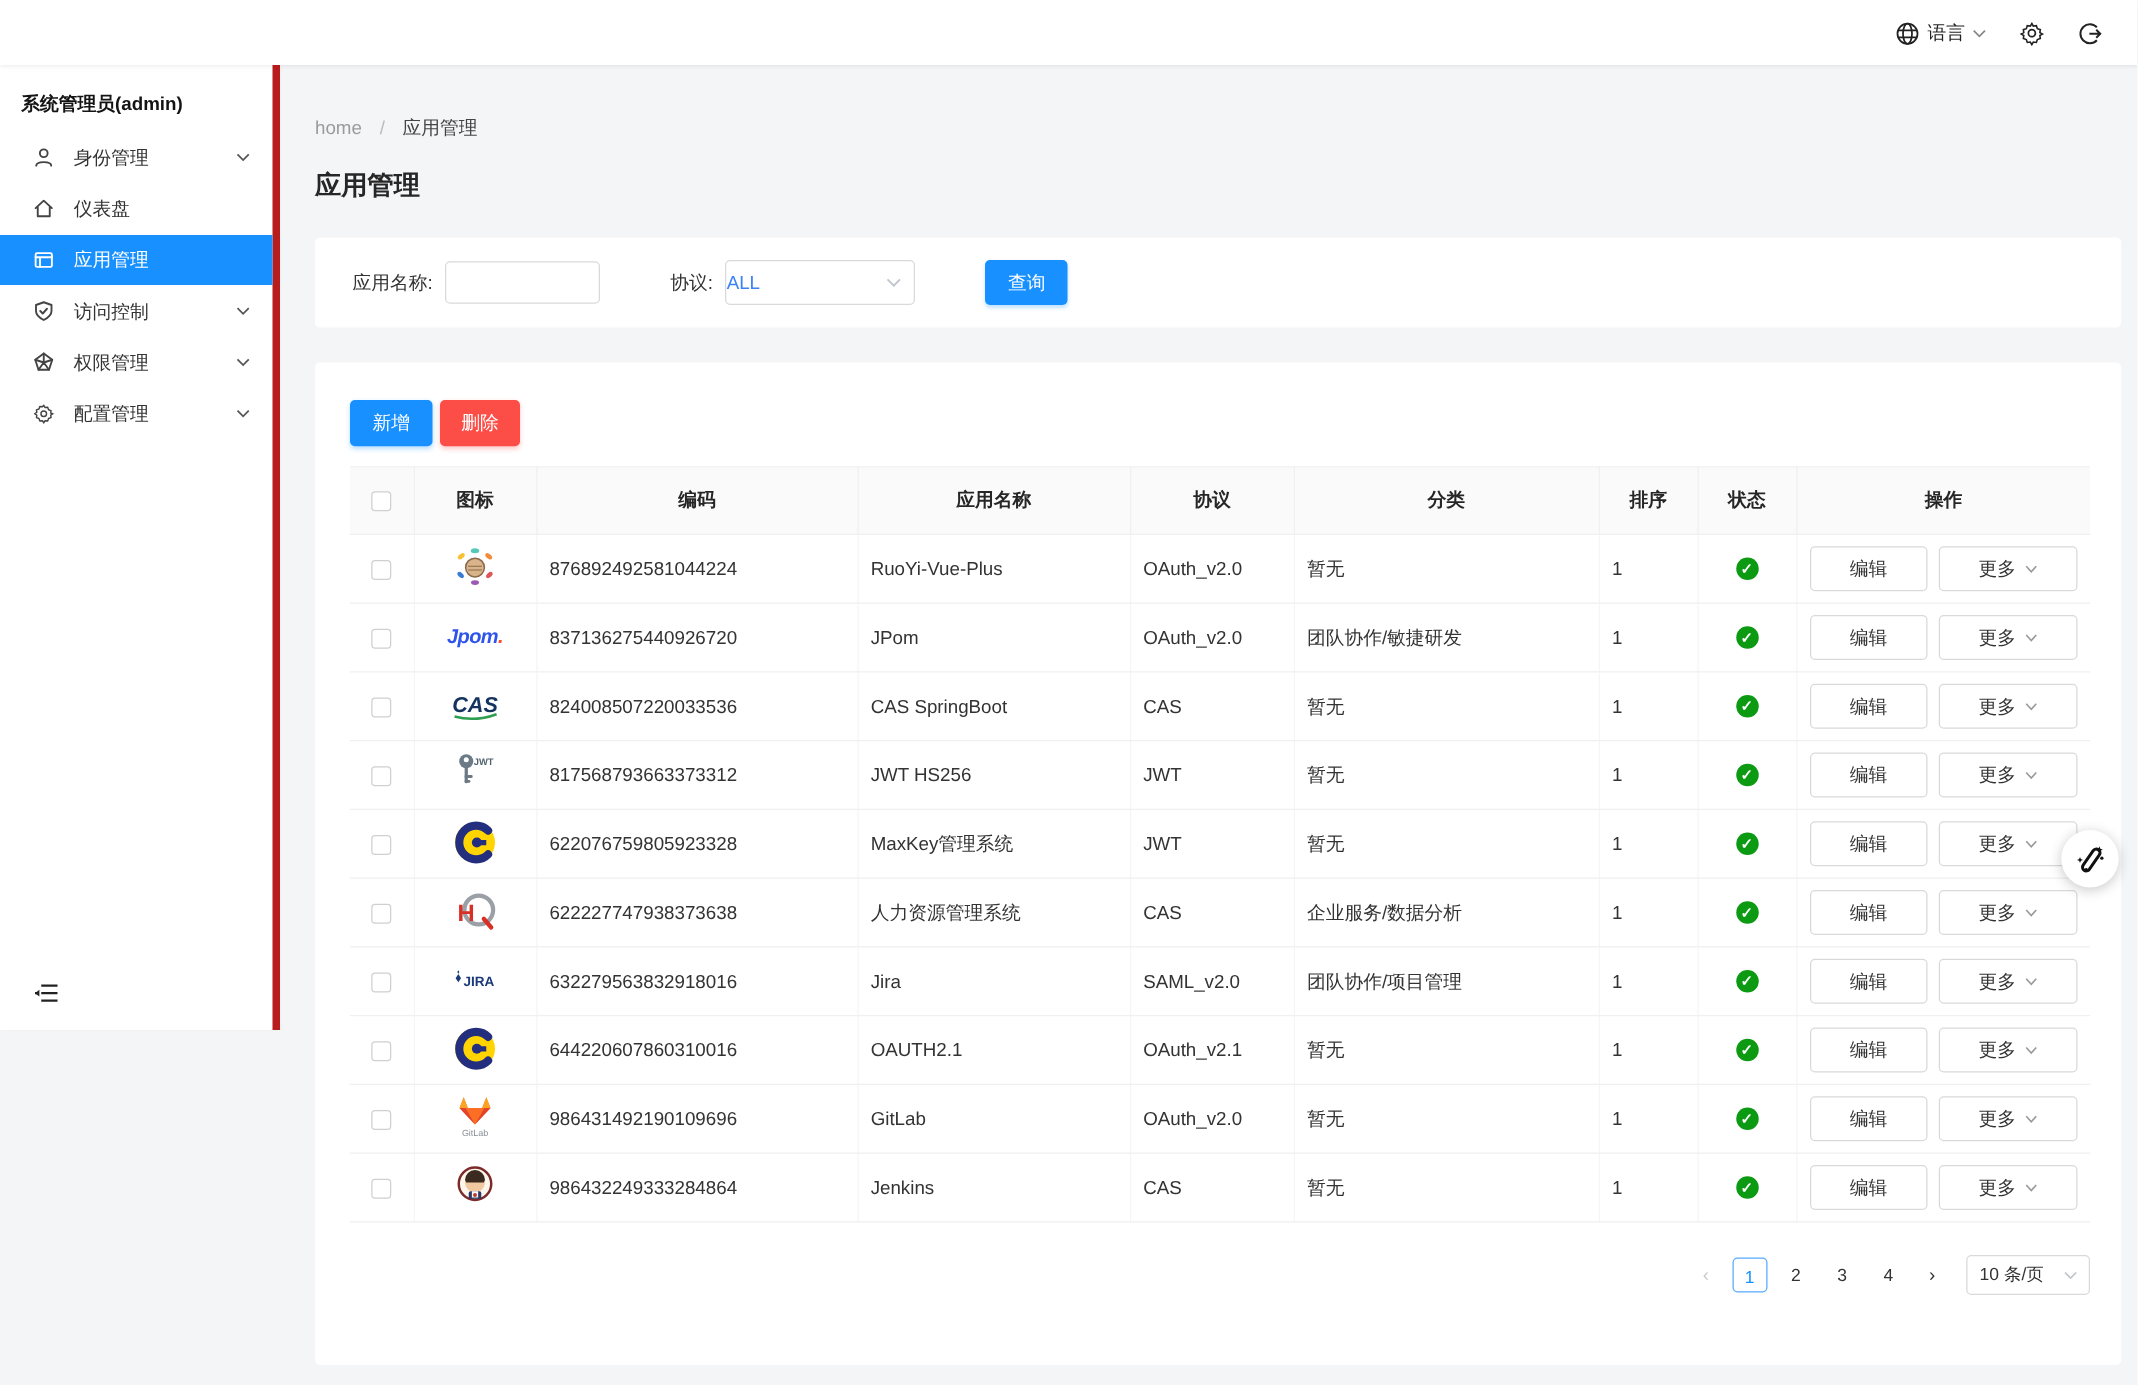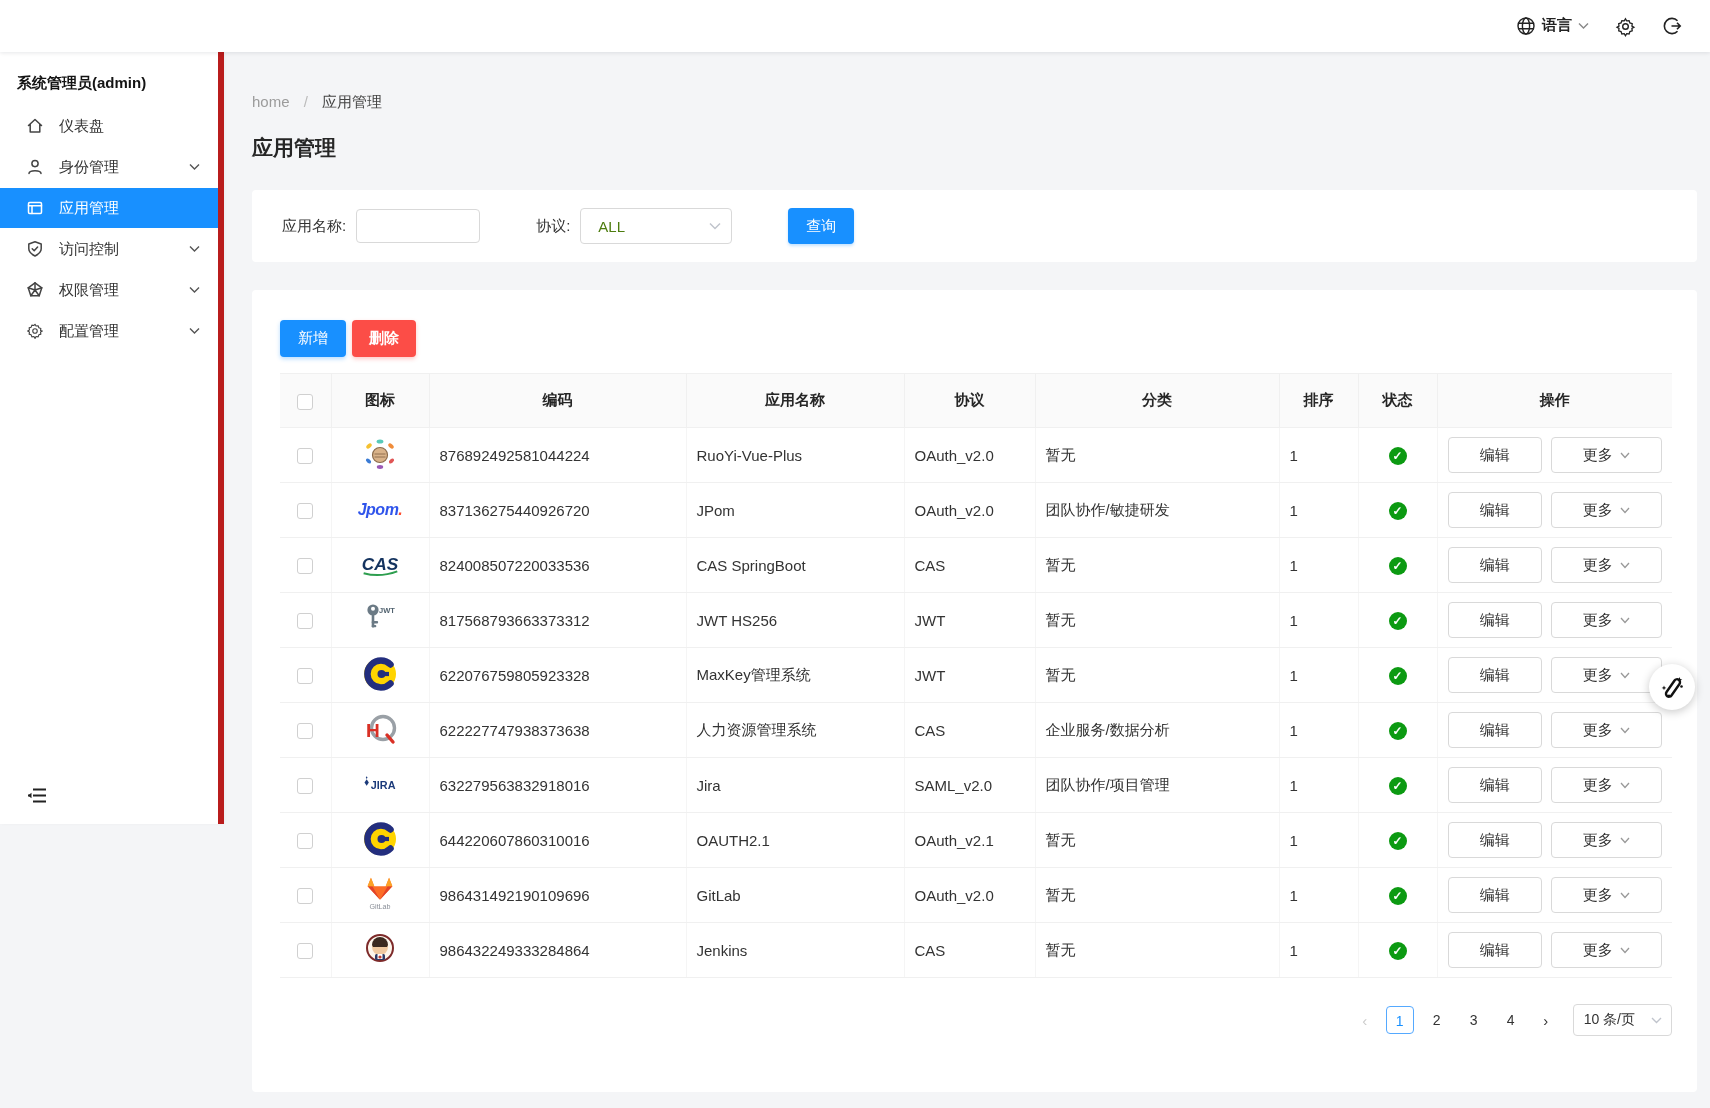--- a/index.html
+++ b/index.html
@@ -6,21 +6,21 @@
   html,body { width:1710px; height:1108px; overflow:hidden; }
   body { background:#f4f5f7; font-family:"Liberation Sans", sans-serif; color:#333; position:relative; }
 
   
   .app-header { position:absolute; top:0; left:0; width:1710px; height:52px; background:#fff;
     display:flex; align-items:center; z-index:30; box-shadow:0 1px 4px rgba(0,21,41,.10); }
   .logo-wrap { display:flex; align-items:center; padding-left:26px; gap:8px; }
   .brand-max { color:#1f2f8f; font-weight:800; font-size:26px; letter-spacing:.5px; }
   .brand-key { color:#f0b400; font-weight:800; font-size:26px; letter-spacing:.5px; }
   .brand-sub { color:#2f9bf4; font-weight:700; font-size:24px; margin-left:10px; letter-spacing:1px; }
-  .header-right { margin-left:auto; display:flex; align-items:flex-start; gap:26px; padding-right:28px;font-weight:bold; }
+  .header-right { margin-left:auto; display:flex; align-items:flex-end; gap:26px; padding-right:28px; }
   .lang-switch { display:flex; align-items:center; gap:6px; font-size:15px; color:#222; cursor:pointer; }
   .hicon { display:inline-flex; align-items:center; cursor:pointer; color:#222; }
 
   
   .sidebar { position:absolute; top:52px; left:0; width:224px; height:772px; background:#fff;
     z-index:20; border-right:6px solid #b91c1c; box-shadow:1px 0 3px rgba(0,0,0,.03); }
   .admin-label { padding:22px 0 12px 17px; font-weight:bold; font-size:15px; color:#141414; }
   .menu-item { height:40px; display:flex; align-items:center; padding:0 18px 0 26px; gap:15px;
     color:#333; font-size:15px; cursor:pointer; margin-top:1px; }
   .menu-item .mi-icon { display:inline-flex; color:#444; }
@@ -36,34 +36,34 @@
   .bc-sep { color:#bbb; margin:0 10px; }
   .bc-cur { color:#444; }
   .page-title { padding:22px 0 0 28px; font-size:21px; font-weight:600; color:#262626; }
 
   .search-card { margin:28px 0 0 28px; width:1445px; height:72px; background:#fff; border-radius:4px;
     display:flex; align-items:center; padding-left:30px; }
   .f-label { font-size:15px; color:#333; }
   .f-input { width:124px; height:34px; border:1px solid #d9d9d9; border-radius:4px; margin-left:10px;
     padding:0 8px; font-size:14px; outline:none; background:#fff; }
   .f-select { width:152px; height:36px; border:1px solid #d9d9d9; border-radius:4px; margin-left:10px;
-    display:flex; align-items:center; justify-content:space-between; padding:0 10px 0 17px;
-    font-size:15px; color:#4d7c0f; cursor:pointer; background:#fff; }
+    display:flex; align-items:center; justify-content:space-between; padding:0 10px 0 0;
+    font-size:15px; color:#3b82f6; cursor:pointer; background:#fff; }
   .gap-protocol { margin-left:56px; }
   .btn-primary { width:66px; height:36px; background:#1890ff; border:none; border-radius:4px;
     color:#fff; font-size:15px; cursor:pointer; margin-left:56px; font-family:inherit;
     box-shadow:0 2px 3px rgba(24,144,255,.25); }
 
   .table-card { margin:28px 0 0 28px; width:1445px; height:802px; background:#fff; border-radius:4px;
     padding:30px 0 0 28px; position:relative; }
   .toolbar { display:flex; gap:6px; }
   .btn-add { width:66px; height:37px; background:#1890ff; color:#fff; border:none; border-radius:4px;
     font-size:15px; cursor:pointer; font-family:inherit; box-shadow:0 2px 4px rgba(24,144,255,.3); }
   .btn-del { width:64px; height:37px; background:#fc4d47; color:#fff; border:none; border-radius:4px;
-    font-size:15px; cursor:pointer; font-family:inherit; box-shadow:0 2px 4px rgba(252,77,71,.3);font-weight:bold; }
+    font-size:15px; cursor:pointer; font-family:inherit; box-shadow:0 2px 4px rgba(252,77,71,.3); }
 
   table.apps { margin-top:16px; width:1392px; border-collapse:collapse; table-layout:fixed; }
   table.apps th { height:54px; background:#fafafa; font-size:15px; font-weight:600; color:#262626;
     border-top:1px solid #f0f0f0; border-bottom:1px solid #f0f0f0; border-right:1px solid #f0f0f0; text-align:center; }
   table.apps th:last-child { border-right:none; }
   table.apps td { height:55px; font-size:15px; color:#333; border-bottom:1px solid #f0f0f0;
     border-right:1px solid #f5f5f5; padding:0 10px; }
   table.apps td:last-child { border-right:none; }
   td.c-center { text-align:center; }
   .checkbox { width:16px; height:16px; border:1px solid #d0d0d0; border-radius:3px; background:#fff;
@@ -127,38 +127,38 @@
     </span>
   </div>
 </header>
 
 <nav class="sidebar">
   <div class="admin-label">系统管理员(admin)</div>
   <div id="menu-list">
       <div class="menu-item">
         <span class="mi-icon">
           <svg width="18" height="18" viewBox="0 0 18 18" fill="none" stroke="currentColor" stroke-width="1.5" stroke-linecap="round" stroke-linejoin="round">
-            <path d="M2.5 8.5 L9 2.5 L15.5 8.5 M4.2 7.3 V15 H13.8 V7.3"></path>
-          </svg>
-        </span>
-        <span>仪表盘</span>
+            <circle cx="9" cy="5.6" r="3.1"></circle>
+            <path d="M3 15.5 c0-3.8 12-3.8 12 0"></path>
+          </svg>
+        </span>
+        <span>身份管理</span>
+        <span class="chev">
+          <svg width="11" height="8" viewBox="0 0 11 8" fill="none" stroke="currentColor" stroke-width="1.4">
+            <path d="M1 1.5 L5.5 6 L10 1.5"></path>
+          </svg>
+        </span>
       </div>
       <div class="menu-item">
         <span class="mi-icon">
           <svg width="18" height="18" viewBox="0 0 18 18" fill="none" stroke="currentColor" stroke-width="1.5" stroke-linecap="round" stroke-linejoin="round">
-            <circle cx="9" cy="5.6" r="3.1"></circle>
-            <path d="M3 15.5 c0-3.8 12-3.8 12 0"></path>
-          </svg>
-        </span>
-        <span>身份管理</span>
-        <span class="chev">
-          <svg width="11" height="8" viewBox="0 0 11 8" fill="none" stroke="currentColor" stroke-width="1.4">
-            <path d="M1 1.5 L5.5 6 L10 1.5"></path>
-          </svg>
-        </span>
+            <path d="M2.5 8.5 L9 2.5 L15.5 8.5 M4.2 7.3 V15 H13.8 V7.3"></path>
+          </svg>
+        </span>
+        <span>仪表盘</span>
       </div>
       <div class="menu-item active">
         <span class="mi-icon">
           <svg width="18" height="18" viewBox="0 0 18 18" fill="none" stroke="currentColor" stroke-width="1.5" stroke-linecap="round" stroke-linejoin="round">
             <rect x="2.5" y="3.5" width="13" height="11" rx="1.2"></rect>
             <path d="M2.5 6.8 h13 M6 6.8 V14.5"></path>
           </svg>
         </span>
         <span>应用管理</span>
       </div>

